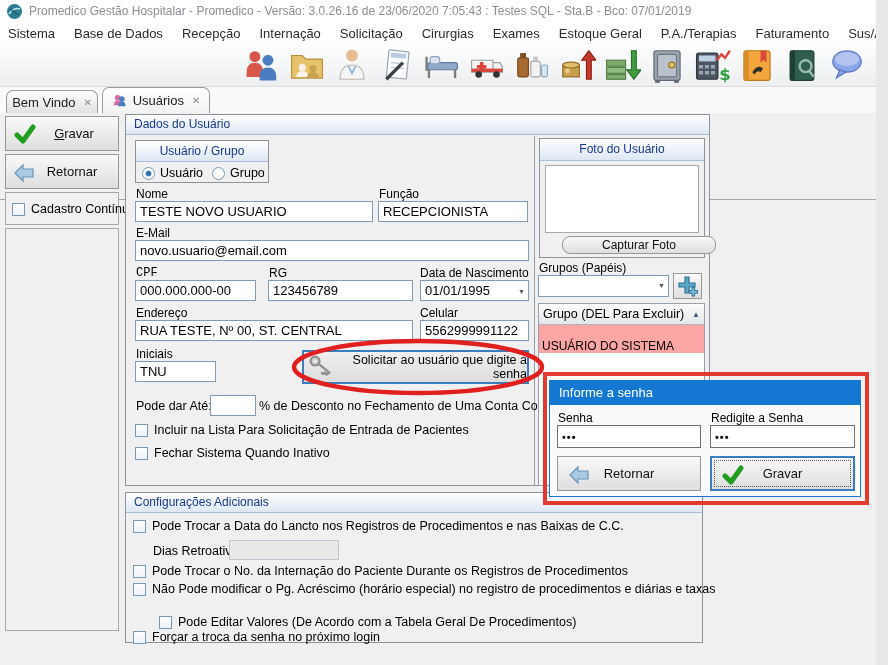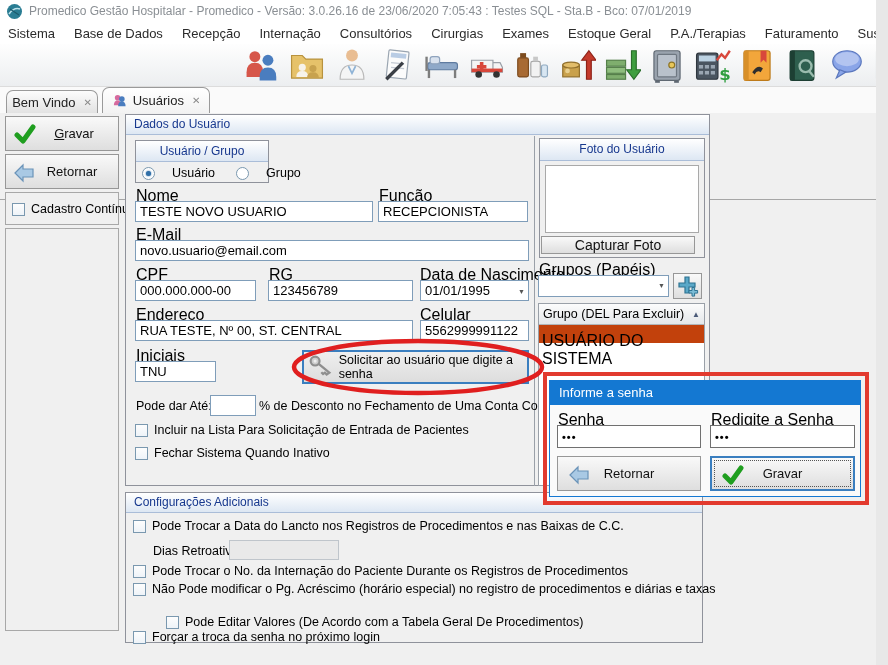--- a/index.html
+++ b/index.html
@@ -37,21 +37,21 @@
   .panel { position:absolute; background:#f0f0f0; border:1px solid #8f929b; }
   .group-hd { height:20px; line-height:19px; background:linear-gradient(#ffffff,#dde7f3);
     border-bottom:1px solid #aabdd8; color:#17388e; font-size:12px; padding-left:8px; }
   .group-hd.center { text-align:center; padding-left:0; }
   .win-btn { background:linear-gradient(#f9f9f9,#dedede); border:1px solid #979797;
     display:flex; align-items:center; justify-content:center; font-size:13px; color:#111;
     position:absolute; cursor:default; }
   .tb { position:absolute; border:1px solid #7f9db9; background:#fff; font-family:"Liberation Sans",sans-serif;
     font-size:13px; padding:1px 4px; color:#000; }
   input.tb { outline:none; }
-  .lbl { position:absolute; font-size:16px; color:#000; white-space:nowrap; }
+  .lbl { position:absolute; font-size:12px; color:#000; white-space:nowrap; }
   .cb { display:inline-block; width:13px; height:13px; border:1px solid #7a98af;
     background:linear-gradient(#fdfdfd,#eef3f8); vertical-align:middle; flex:0 0 13px; }
   .cbrow { position:absolute; display:flex; align-items:center; gap:6px; font-size:12.5px; white-space:nowrap; }
   .radio { display:inline-block; width:13px; height:13px; border:1px solid #7a98af; border-radius:50%;
     background:#fff; position:relative; }
   .radio.sel::after { content:""; position:absolute; left:3px; top:3px; width:5px; height:5px;
     border-radius:50%; background:#2f6fa8; box-shadow:0 0 2px #2f6fa8; }
   .combo-arrow { position:absolute; right:3px; top:50%; transform:translateY(-50%);
     font-size:7px; color:#555; }
   .ufirst::first-letter { text-decoration:underline; }
@@ -79,21 +79,21 @@
         </svg>
     </span>
     <span class="title-text">Promedico Gestão Hospitalar - Promedico - Versão: 3.0.26.16 de 23/06/2020  7:05:43 : Testes SQL - Sta.B - Bco: 07/01/2019</span>
   </div>
 
   <div class="menu-bar">
     <span class="menu-item">Sistema</span>
     <span class="menu-item">Base de Dados</span>
     <span class="menu-item">Recepção</span>
     <span class="menu-item">Internação</span>
-    <span class="menu-item">Consultórios</span>
+    <span class="menu-item">Solicitação</span>
     <span class="menu-item">Cirurgias</span>
     <span class="menu-item">Exames</span>
     <span class="menu-item">Estoque Geral</span>
     <span class="menu-item">P.A./Terapias</span>
     <span class="menu-item">Faturamento</span>
     <span class="menu-item">Sus/Ans</span>
 
   </div>
 
   <div class="toolbar">
@@ -277,38 +277,38 @@
   </div>
   <div class="panel" style="left:5px; top:228px; width:114px; height:403px; border-color:#a8a8a8;"></div>
 
   <div class="panel" style="left:125px; top:114px; width:585px; height:372px;">
     <div class="group-hd">Dados do Usuário</div>
 
     <div style="position:absolute; left:408px; top:21px; width:1px; height:350px; background:#9aa0a8;"></div>
 
     <div style="position:absolute; left:9px; top:25px; width:134px; height:43px; border:1px solid #8f929b;">
       <div class="group-hd center" style="height:21px; line-height:20px;">Usuário / Grupo</div>
-      <div style="position:absolute; left:6px; top:25px; display:flex; align-items:center; gap:17px; font-size:12.5px;">
+      <div style="position:absolute; left:6px; top:25px; display:flex; align-items:center; gap:5px; font-size:12.5px;">
         <span class="radio sel"></span>
         <span>Usuário</span>
         <span class="radio" style="margin-left:4px;"></span>
         <span>Grupo</span>
       </div>
     </div>
 
 
     <span class="lbl" style="left:10px; top:72px;">Nome</span>
     <input class="tb" style="left: 9px; top: 86px; width: 238px; height: 21px;" value="TESTE NOVO USUARIO">
     <span class="lbl" style="left:253px; top:72px;">Função</span>
     <input class="tb" style="left: 252px; top: 86px; width: 150px; height: 21px;" value="RECEPCIONISTA">
 
     <span class="lbl" style="left:10px; top:111px;">E-Mail</span>
     <input class="tb" style="left: 9px; top: 125px; width: 394px; height: 21px;" value="novo.usuario@email.com">
 
-    <span class="lbl" style="left:10px; top:151px;">CPF</span>
+    <span class="lbl" style="left:10px; top:151px;font-family:Liberation Mono, monospace;">CPF</span>
     <input class="tb" style="left: 9px; top: 165px; width: 121px; height: 21px;" value="000.000.000-00">
     <span class="lbl" style="left:143px; top:151px;">RG</span>
     <input class="tb" style="left: 142px; top: 165px; width: 145px; height: 21px;" value="123456789">
     <span class="lbl" style="left:294px; top:151px;">Data de Nascimento</span>
     <div class="tb" style="left:294px; top:165px; width:109px; height:21px; line-height:17px;">
       <span>01/01/1995</span>
       <span class="combo-arrow">▼</span>
     </div>
 
     <span class="lbl" style="left:10px; top:191px;">Endereço</span>
@@ -319,40 +319,40 @@
     <span class="lbl" style="left:10px; top:232px;">Iniciais</span>
     <input class="tb" style="left: 9px; top: 246px; width: 81px; height: 21px;" value="TNU">
     <div style="position:absolute; left:176px; top:235px; width:227px; height:34px; border:2px solid #3a7ebf; background:linear-gradient(#efefef,#dddddd); display:flex; align-items:center; font-size:12.5px;">
       <span style="width:30px; height:26px; margin-left:4px;">
         <svg viewBox="0 0 30 26">
             <circle cx="8" cy="8" r="5" fill="#cdcdcd" stroke="#8e8e8e" stroke-width="2.4"></circle>
             <circle cx="8" cy="8" r="1.8" fill="#efefef"></circle>
             <path d="M12 11 L24 21 l-3 2 l-2-2 l-2 1.5 l-2-2" fill="none" stroke="#8e8e8e" stroke-width="2.6"></path>
           </svg>
       </span>
-      <span style="margin-left:4px;">Solicitar ao usuário que digite a senha</span>
+      <span style="margin-left:4px;text-align:right;">Solicitar ao usuário que digite a senha</span>
     </div>
 
     <span class="lbl" style="left:10px; top:284px; font-size:12.5px;">Pode dar Até:</span>
     <input class="tb" style="left: 84px; top: 280px; width: 46px; height: 21px;" value="">
     <span class="lbl" style="left:133px; top:284px; font-size:12.5px;">% de Desconto no Fechamento de Uma Conta Corrente</span>
 
     <div class="cbrow" style="left:9px; top:308px;">
       <span class="cb"></span>
       <span>Incluir na Lista Para Solicitação de Entrada de Pacientes</span>
     </div>
     <div class="cbrow" style="left:9px; top:331px;">
       <span class="cb"></span>
       <span>Fechar Sistema Quando Inativo</span>
     </div>
 
     <div style="position:absolute; left:413px; top:23px; width:166px; height:120px; border:1px solid #8f929b;">
       <div class="group-hd center" style="height:22px; line-height:21px;">Foto do Usuário</div>
       <div style="position:absolute; left:5px; top:26px; width:154px; height:68px; background:#fff; border:1px solid #a9a9a9;"></div>
-      <div class="win-btn" style="left:1px; top:97px; width:154px; height:18px; font-size:14px;">
+      <div class="win-btn" style="left:22px; top:97px; width:154px; height:18px; font-size:12px;border-radius:8px;">
         <span>Capturar Foto</span>
       </div>
     </div>
 
     <span class="lbl" style="left:413px; top:146px;">Grupos (Papéis)</span>
     <div class="tb" style="left:412px; top:160px; width:131px; height:22px; line-height:18px;">
       <span></span>
       <span class="combo-arrow">▼</span>
     </div>
     <div class="win-btn" style="left:547px; top:158px; width:29px; height:26px;">
@@ -362,21 +362,21 @@
             <path d="M15 12.5 h2.6 v3 h3 v2.6 h-3 v3 h-2.6 v-3 h-3 v-2.6 h3 z" fill="#7bbcd6" stroke="#2e7392"></path>
           </svg>
       </span>
     </div>
 
     <div style="position:absolute; left:412px; top:188px; width:167px; height:183px; border:1px solid #9aa0a8; background:#fff;">
       <div style="height:21px; background:linear-gradient(#fcfcfc,#e4e7ea); border-bottom:1px solid #b0b5ba; display:flex; align-items:center; padding:0 4px; font-size:12.5px;justify-content:space-between;">
         <span style="flex:1;">Grupo (DEL Para Excluir)</span>
         <span style="font-size:8px; color:#4a5a78;">▲</span>
       </div>
-      <div class="list-row" style="height:18px; background:#c2410c; padding:7px 3px; font-size:16px;">
+      <div class="list-row" style="height:18px; background:#fca5a5; padding:14px 3px; font-size:12px;">
         <span>USUÁRIO DO SISTEMA</span>
       </div>
     </div>
   </div>
 
   <div class="panel" style="left:125px; top:492px; width:578px; height:151px;">
     <div class="group-hd">Configurações Adicionais</div>
     <div class="cbrow" style="left:7px; top:26px;">
       <span class="cb"></span>
       <span>Pode Trocar a Data do Lancto nos Registros de Procedimentos e nas Baixas de C.C.</span>
@@ -384,21 +384,21 @@
     <span class="lbl" style="left:27px; top:51px; font-size:12.5px;">Dias Retroativos :</span>
     <input class="tb" style="left: 103px; top: 47px; width: 110px; height: 20px; background: rgb(233, 233, 233); border-color: rgb(191, 197, 203);" disabled="" value="">
     <div class="cbrow" style="left:7px; top:71px;">
       <span class="cb"></span>
       <span>Pode Trocar o No. da Internação do Paciente Durante os Registros de Procedimentos</span>
     </div>
     <div class="cbrow" style="left:7px; top:89px;">
       <span class="cb"></span>
       <span>Não Pode modificar o Pg. Acréscimo (horário especial) no registro de procedimentos e diárias e taxas</span>
     </div>
-    <div class="cbrow" style="left:16px; top:122px;padding-left:24px;">
+    <div class="cbrow" style="left:9px; top:122px;padding-left:24px;">
       <span class="cb"></span>
       <span>Pode Editar Valores (De Acordo com a Tabela Geral De Procedimentos)</span>
     </div>
     <div class="cbrow" style="left:7px; top:137px;align-items:center;">
       <span class="cb"></span>
       <span>Forçar a troca da senha no próximo login</span>
     </div>
   </div>
 
   <div class="popup">

